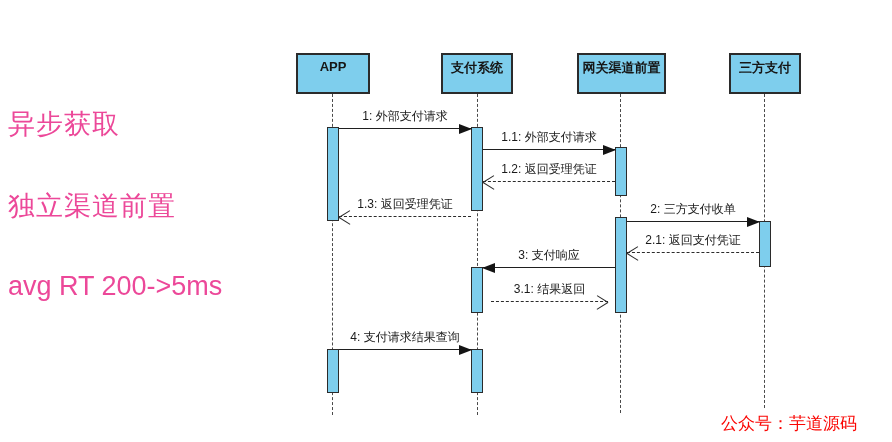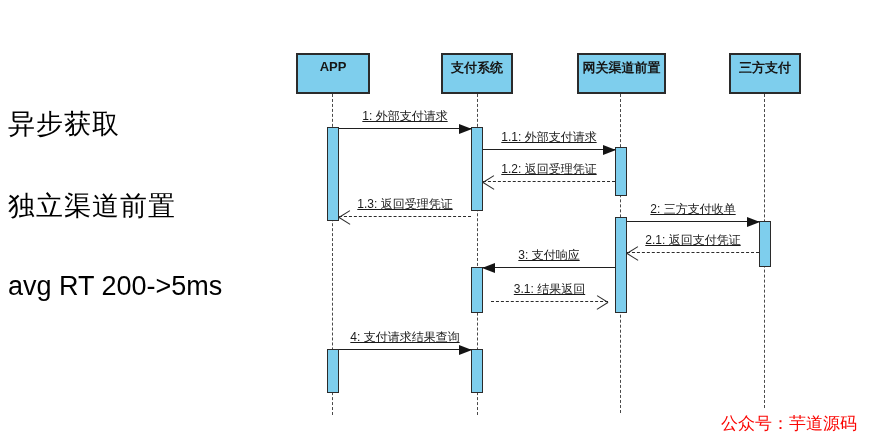--- a/index.html
+++ b/index.html
@@ -1,40 +1,40 @@
 <!DOCTYPE html>
 <html><head>
 <meta charset="utf-8">
 <style>
   * { margin:0; padding:0; box-sizing:border-box; }
   html,body { width:892px; height:442px; background:#ffffff; overflow:hidden;
     font-family:"Liberation Sans","DejaVu Sans",sans-serif; }
   .stage { position:relative; width:892px; height:442px; background:#ffffff; }
 
   
-  .note { position:absolute; left:8px; font-size:27px; color:#000000; letter-spacing:1px; white-space:nowrap; }
+  .note { position:absolute; left:8px; font-size:27px; color:#ec4899; letter-spacing:1px; white-space:nowrap; }
 
   
   .watermark { position:absolute; left:721px; top:412px; font-size:17px; color:#fa0603; white-space:nowrap; }
 
   
   .actor { position:absolute; top:53px; height:41px; background:#7eceed; border:2px solid #2b2b2b;
     display:flex; justify-content:center; align-items:flex-start; padding-top:4px;
     font-size:13px; font-weight:bold; color:#161616; }
 
   
   .lifeline { position:absolute; width:0; border-left:1.5px dashed #4a4a4a; z-index:1; }
 
   
   .act { position:absolute; width:12px; background:#7eceed; border:1.5px solid #2b2b2b; z-index:3; }
 
   
   .msg { position:absolute; height:20px; z-index:4; }
   .msg .mlabel { position:absolute; left:0; right:0; bottom:4px; text-align:center;
-    font-size:12px; color:#1a1a1a; white-space:nowrap;text-decoration:underline; }
+    font-size:12px; color:#1a1a1a; white-space:nowrap; }
   .msg .mline { position:absolute; left:0; right:0; bottom:0; height:0; border-top:1.5px solid #1f1f1f; }
   .msg.dashed .mline { border-top:1.5px dashed #2b2b2b; }
 
   .head-f-r { position:absolute; right:-1px; bottom:-5px; width:0; height:0;
     border-top:5px solid transparent; border-bottom:5px solid transparent; border-left:13px solid #141414; }
   .head-f-l { position:absolute; left:-1px; bottom:-5px; width:0; height:0;
     border-top:5px solid transparent; border-bottom:5px solid transparent; border-right:13px solid #141414; }
   .head-o-l { position:absolute; left:0; bottom:-7.7px; width:14px; height:14px; }
   .head-o-l::before, .head-o-l::after { content:""; position:absolute; left:0; top:50%; margin-top:-0.7px;
     width:13px; height:1.4px; background:#2b2b2b; transform-origin:0 50%; }

